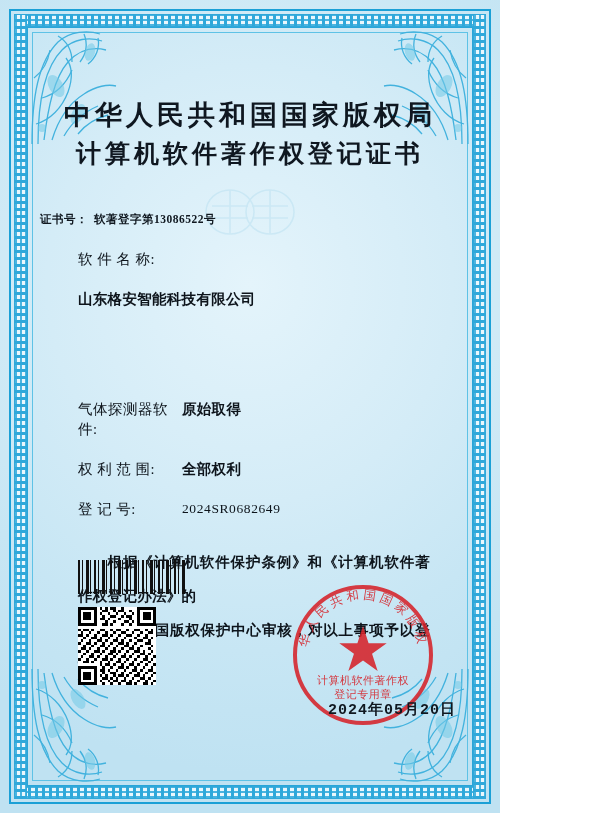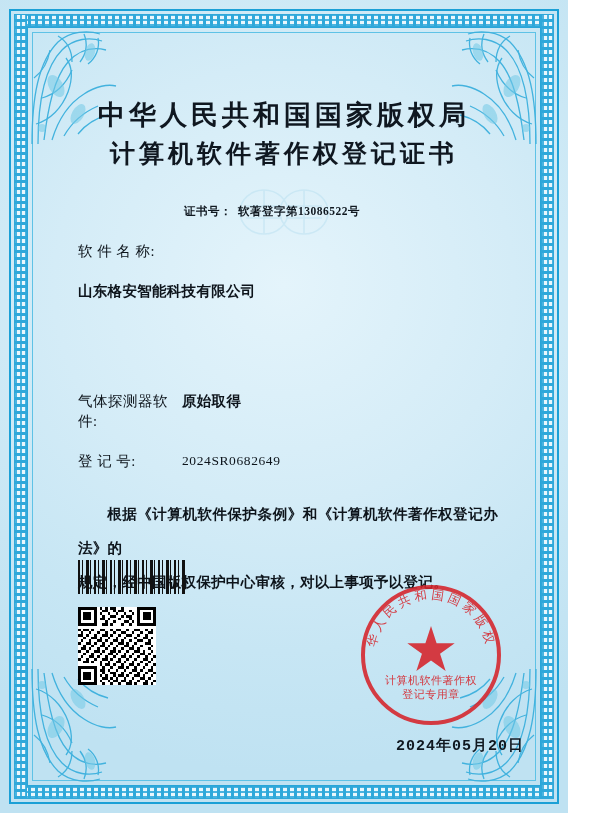--- a/index.html
+++ b/index.html
@@ -9,21 +9,21 @@
   }
   body {
     width: 600px;
     height: 813px;
     font-family: "Liberation Serif", "DejaVu Serif", serif;
     overflow: hidden;
   }
 
   .certificate {
     position: relative;
-    width: 568px;
+    width: 500px;
     height: 813px;
     background:
       radial-gradient(ellipse 90% 60% at 50% 35%, #e4f4fb 0%, #d4ecf7 45%, #c7e6f4 75%, #bfe2f2 100%);
     box-sizing: border-box;
   }
 
   
   .frame-outer {
     position: absolute;
     left: 9px; top: 9px; right: 9px; bottom: 9px;
@@ -115,22 +115,22 @@
   .title-line1, .title-line2 {
     font-family: "Liberation Serif", "DejaVu Serif", serif;
     font-weight: bold;
     color: #0f1720;
     letter-spacing: 4px;
   }
   .title-line1 { font-size: 27px; line-height: 38px; }
   .title-line2 { font-size: 25px; line-height: 40px; }
 
   .cert-no {
-    margin-top: 30px;
-    text-align: center;
+    margin-top: 38px;
+    text-align: left;
     padding-right: 24px;
     font-size: 11.5px;
     color: #101820;
     font-weight: bold;
     letter-spacing: 0.5px;
   }
   .cert-no .label { margin-right: 6px; }
 
   .fields {
     margin-top: 22px;
@@ -218,21 +218,21 @@
     right: 62px;
     top: 580px;
     width: 150px;
     height: 150px;
     opacity: 0.88;
   }
 
   .date {
     position: absolute;
     right: 44px;
-    top: 736px;
+    top: 700px;
     font-family: "Liberation Mono", "DejaVu Sans Mono", monospace;
     font-size: 15px;
     font-weight: bold;
     color: #101820;
     letter-spacing: 1px;
   }
 </style>
 </head>
 <body>
 
@@ -363,20 +363,24 @@
         <div class="field-value">山东格安智能科技有限公司</div>
       </div>
     </div>
 
     <div class="gap-block"></div>
 
     <div class="fields">
       <div class="field-row">
         <div class="field-label">气体探测器软件:</div>
         <div class="field-value">原始取得</div>
+      </div>
+      <div class="field-row">
+        <div class="field-label">权 利 范 围:</div>
+        <div class="field-value">全部权利</div>
       </div>
       <div class="field-row">
         <div class="field-label">登 记 号:</div>
         <div class="field-value mono">2024SR0682649</div>
       </div>
     </div>
 
     <div class="paragraph">
       <span class="indent"></span><span>根据《计算机软件保护条例》和《计算机软件著作权登记办法》的</span><br>
       <span>规定，经中国版权保护中心审核，对以上事项予以登记。</span>

